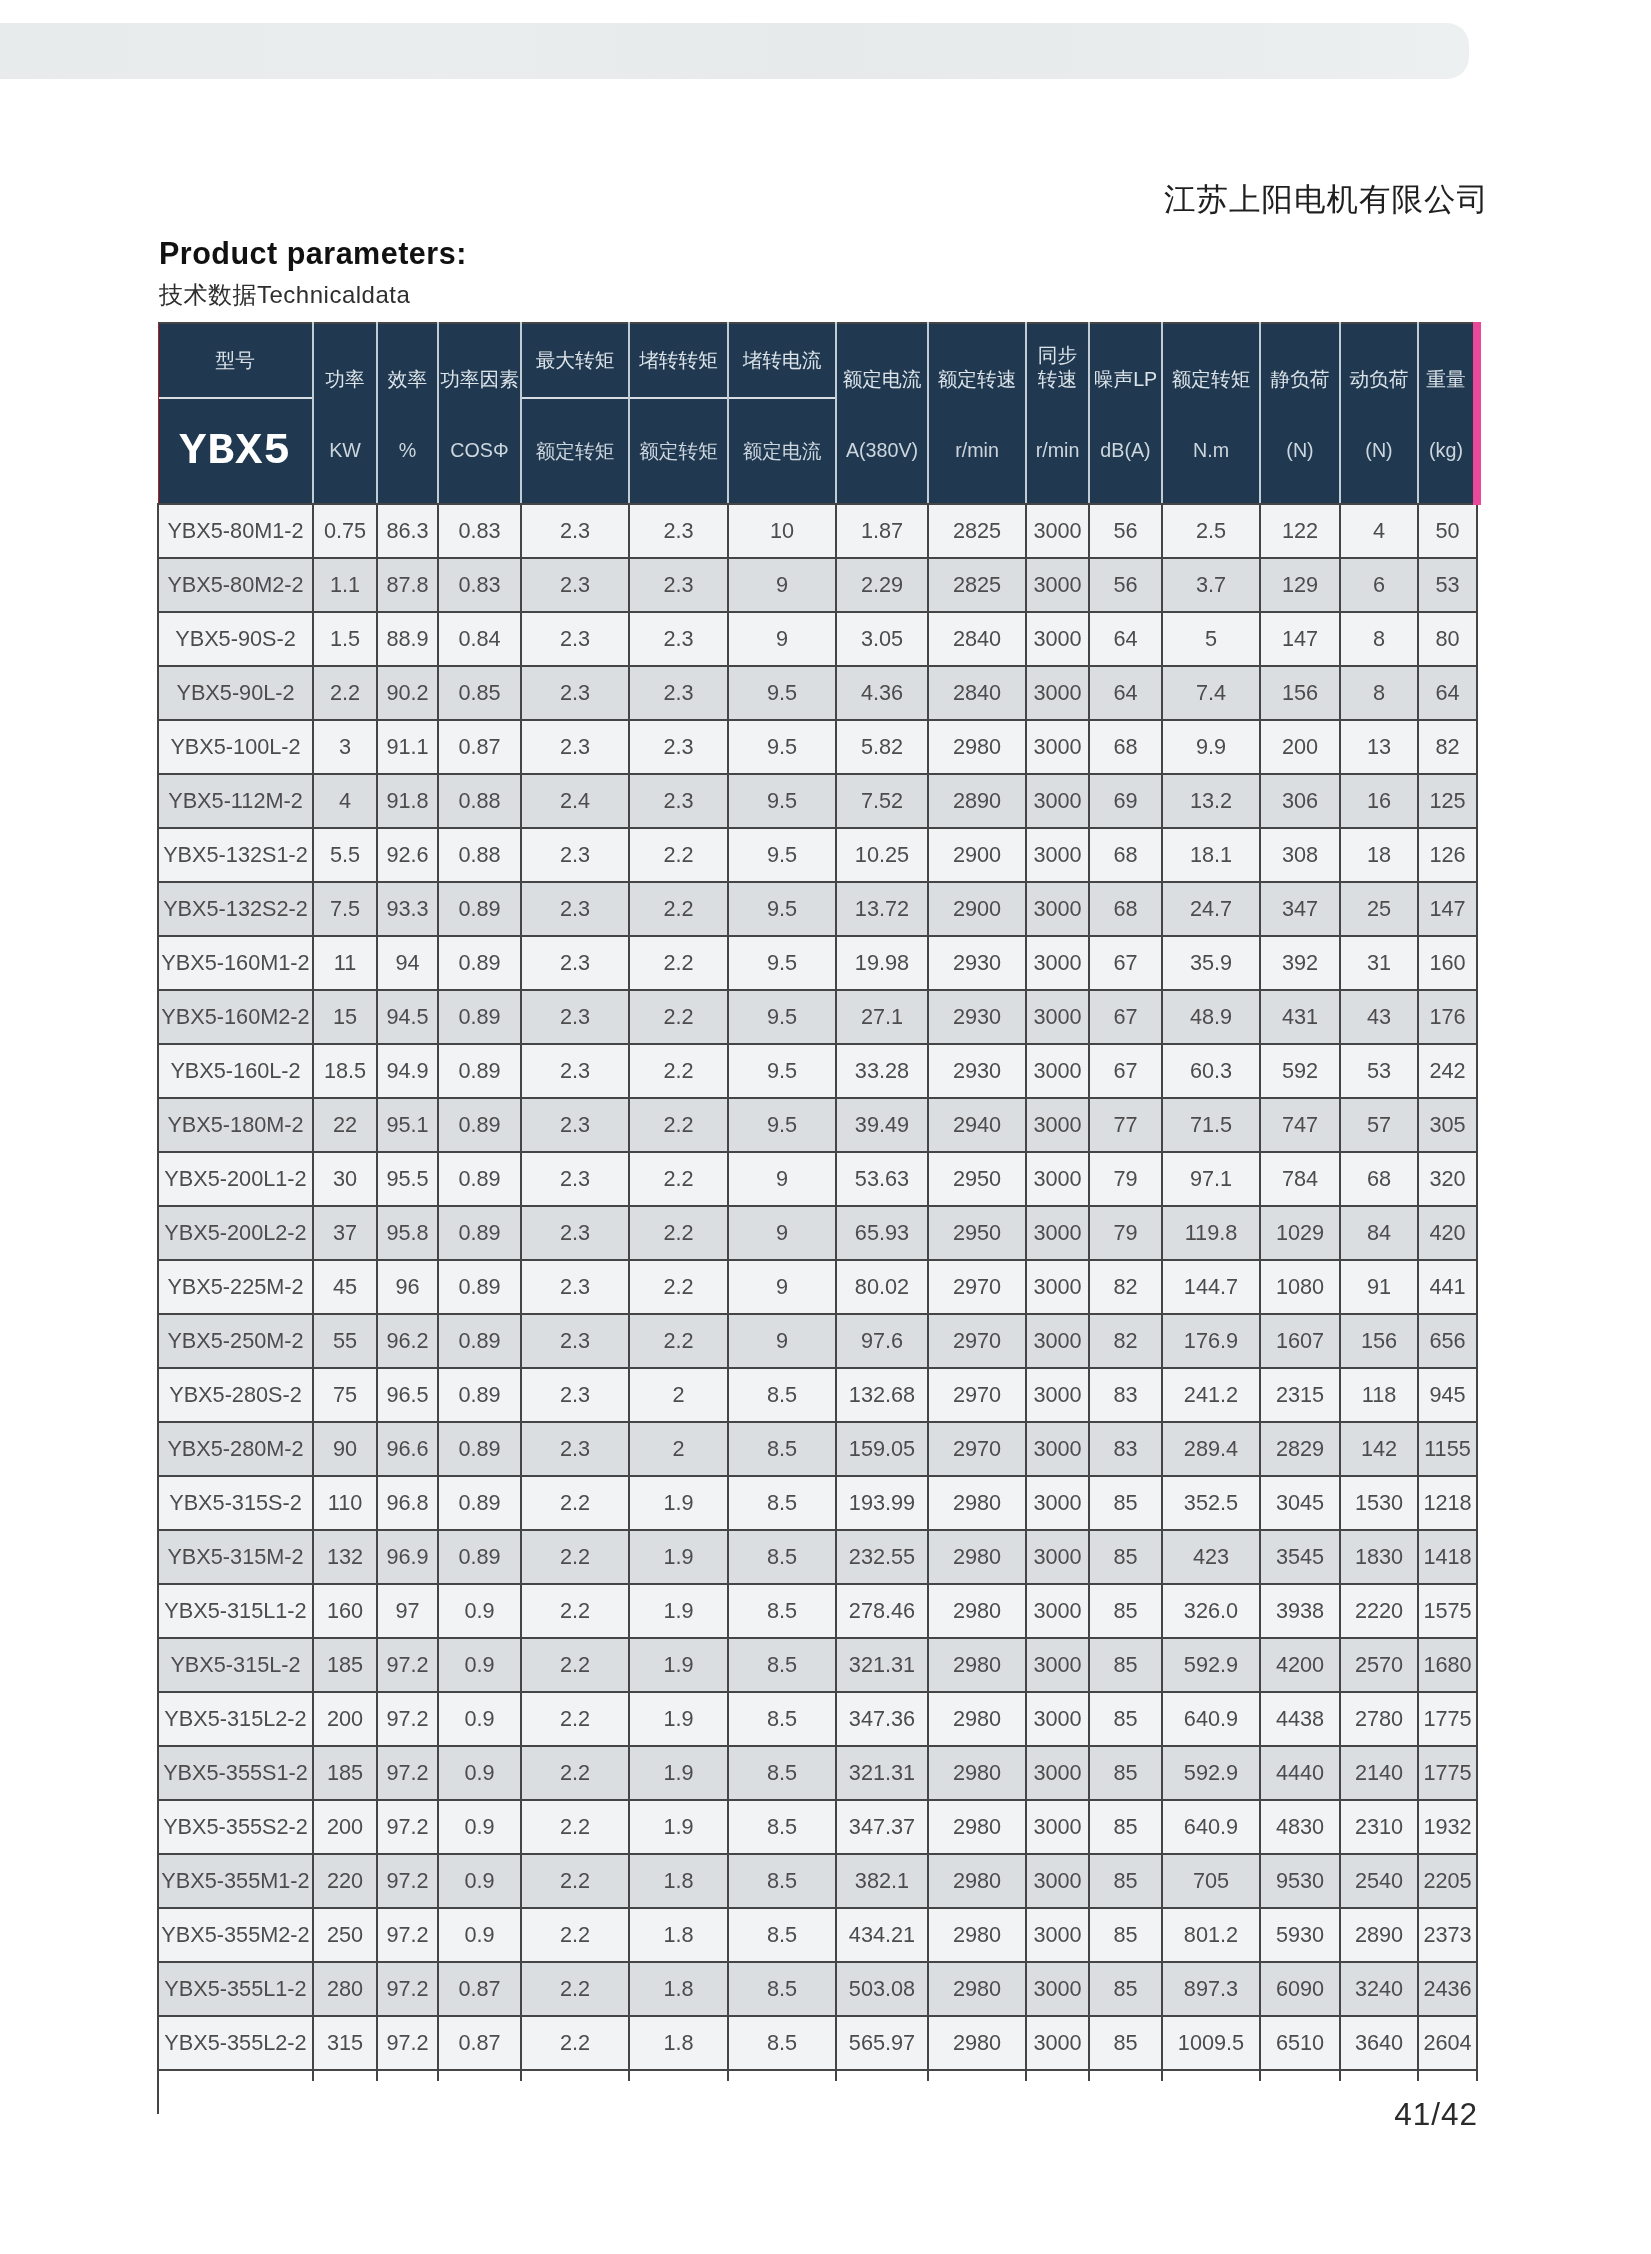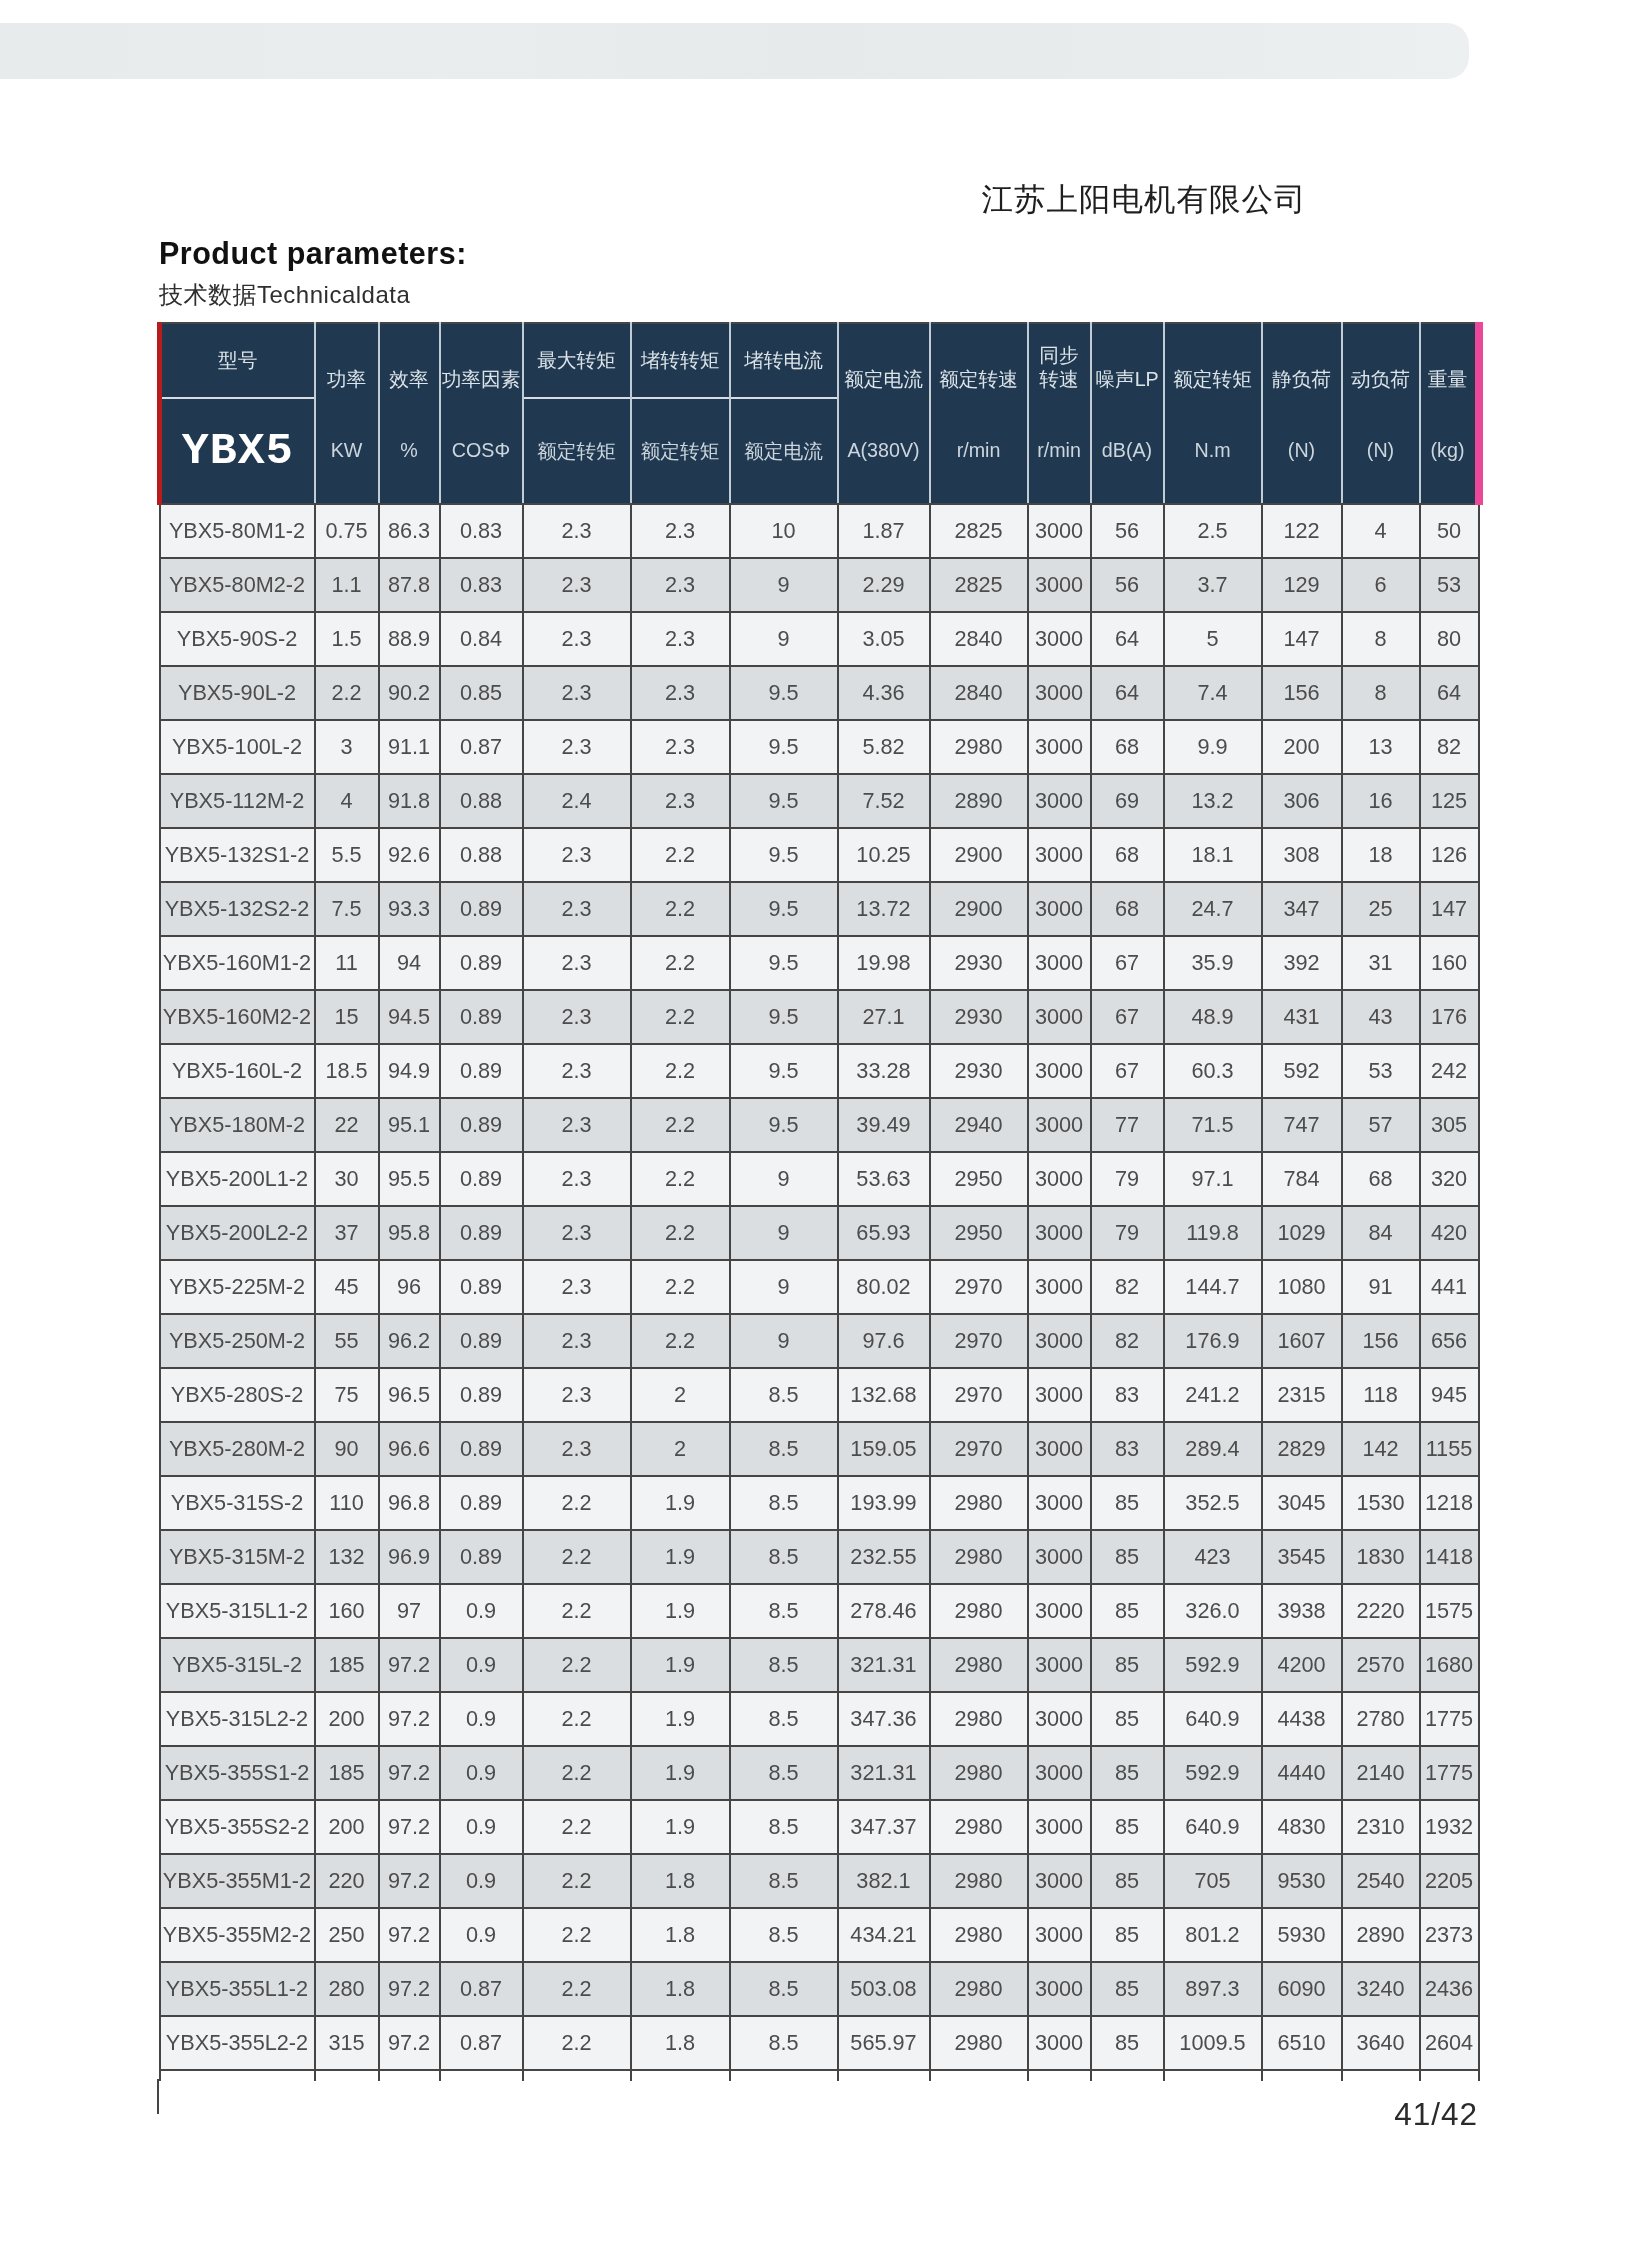--- a/index.html
+++ b/index.html
@@ -8,21 +8,21 @@
     font-family:"Liberation Sans","DejaVu Sans",sans-serif;
     -webkit-font-smoothing:antialiased;
   }
   .topbar{
     position:absolute;left:0;top:22.7px;width:1469px;height:56px;
     background:linear-gradient(90deg,#e8ebec 0%,#eaedee 30%,#e7eaeb 55%,#e9eced 78%,#edf0f1 100%);
     border-radius:0 21.7px 21.7px 0;
   }
   .company{
     position:absolute;top:179px;right:163px;width:690px;
-    text-align:center;font-size:31.5px;color:#1f1f1f;letter-spacing:1px;
+    text-align:right;font-size:31.5px;color:#1f1f1f;letter-spacing:1px;
   }
   .title{
     position:absolute;left:159px;top:236px;
     font-size:30.5px;font-weight:bold;color:#111111;letter-spacing:0.5px;
   }
   .subtitle{
     position:absolute;left:159px;top:279px;
     font-size:24px;color:#2e2e2e;letter-spacing:0.5px;
   }
   .table-wrap{position:absolute;left:157px;top:322px;width:1320px;}
@@ -39,21 +39,21 @@
   tr.stub td{
     height:9.9px;background:transparent;
     border-top:none;border-bottom:none;
   }
   table.spec th{
     background:#213950;height:179px;padding:0;
     border-top:2px solid #454545;border-bottom:2px solid #454545;
     border-left:2px solid #c2ccd4;border-right:2px solid #c2ccd4;
     font-weight:normal;
   }
-  table.spec thead th:first-child{border-left:5px solid #b91c1c;}
+  table.spec thead th:first-child{border-left:1px solid #b91c1c;}
   table.spec thead th:last-child{border-right:8px solid #ec4899;}
   .hc{display:flex;flex-direction:column;height:179px;width:100%;}
   .ht{
     height:73px;flex:none;display:flex;align-items:center;justify-content:center;
     font-size:19.7px;color:#dce4ea;white-space:pre-line;line-height:1.25;text-align:center;
   }
   .ht.divider{border-bottom:2px solid #d8dee4;}
   .ht.low{align-items:flex-end;padding-bottom:4.9px;box-sizing:border-box;}
   .hb{
     flex:1;display:flex;align-items:center;justify-content:center;

